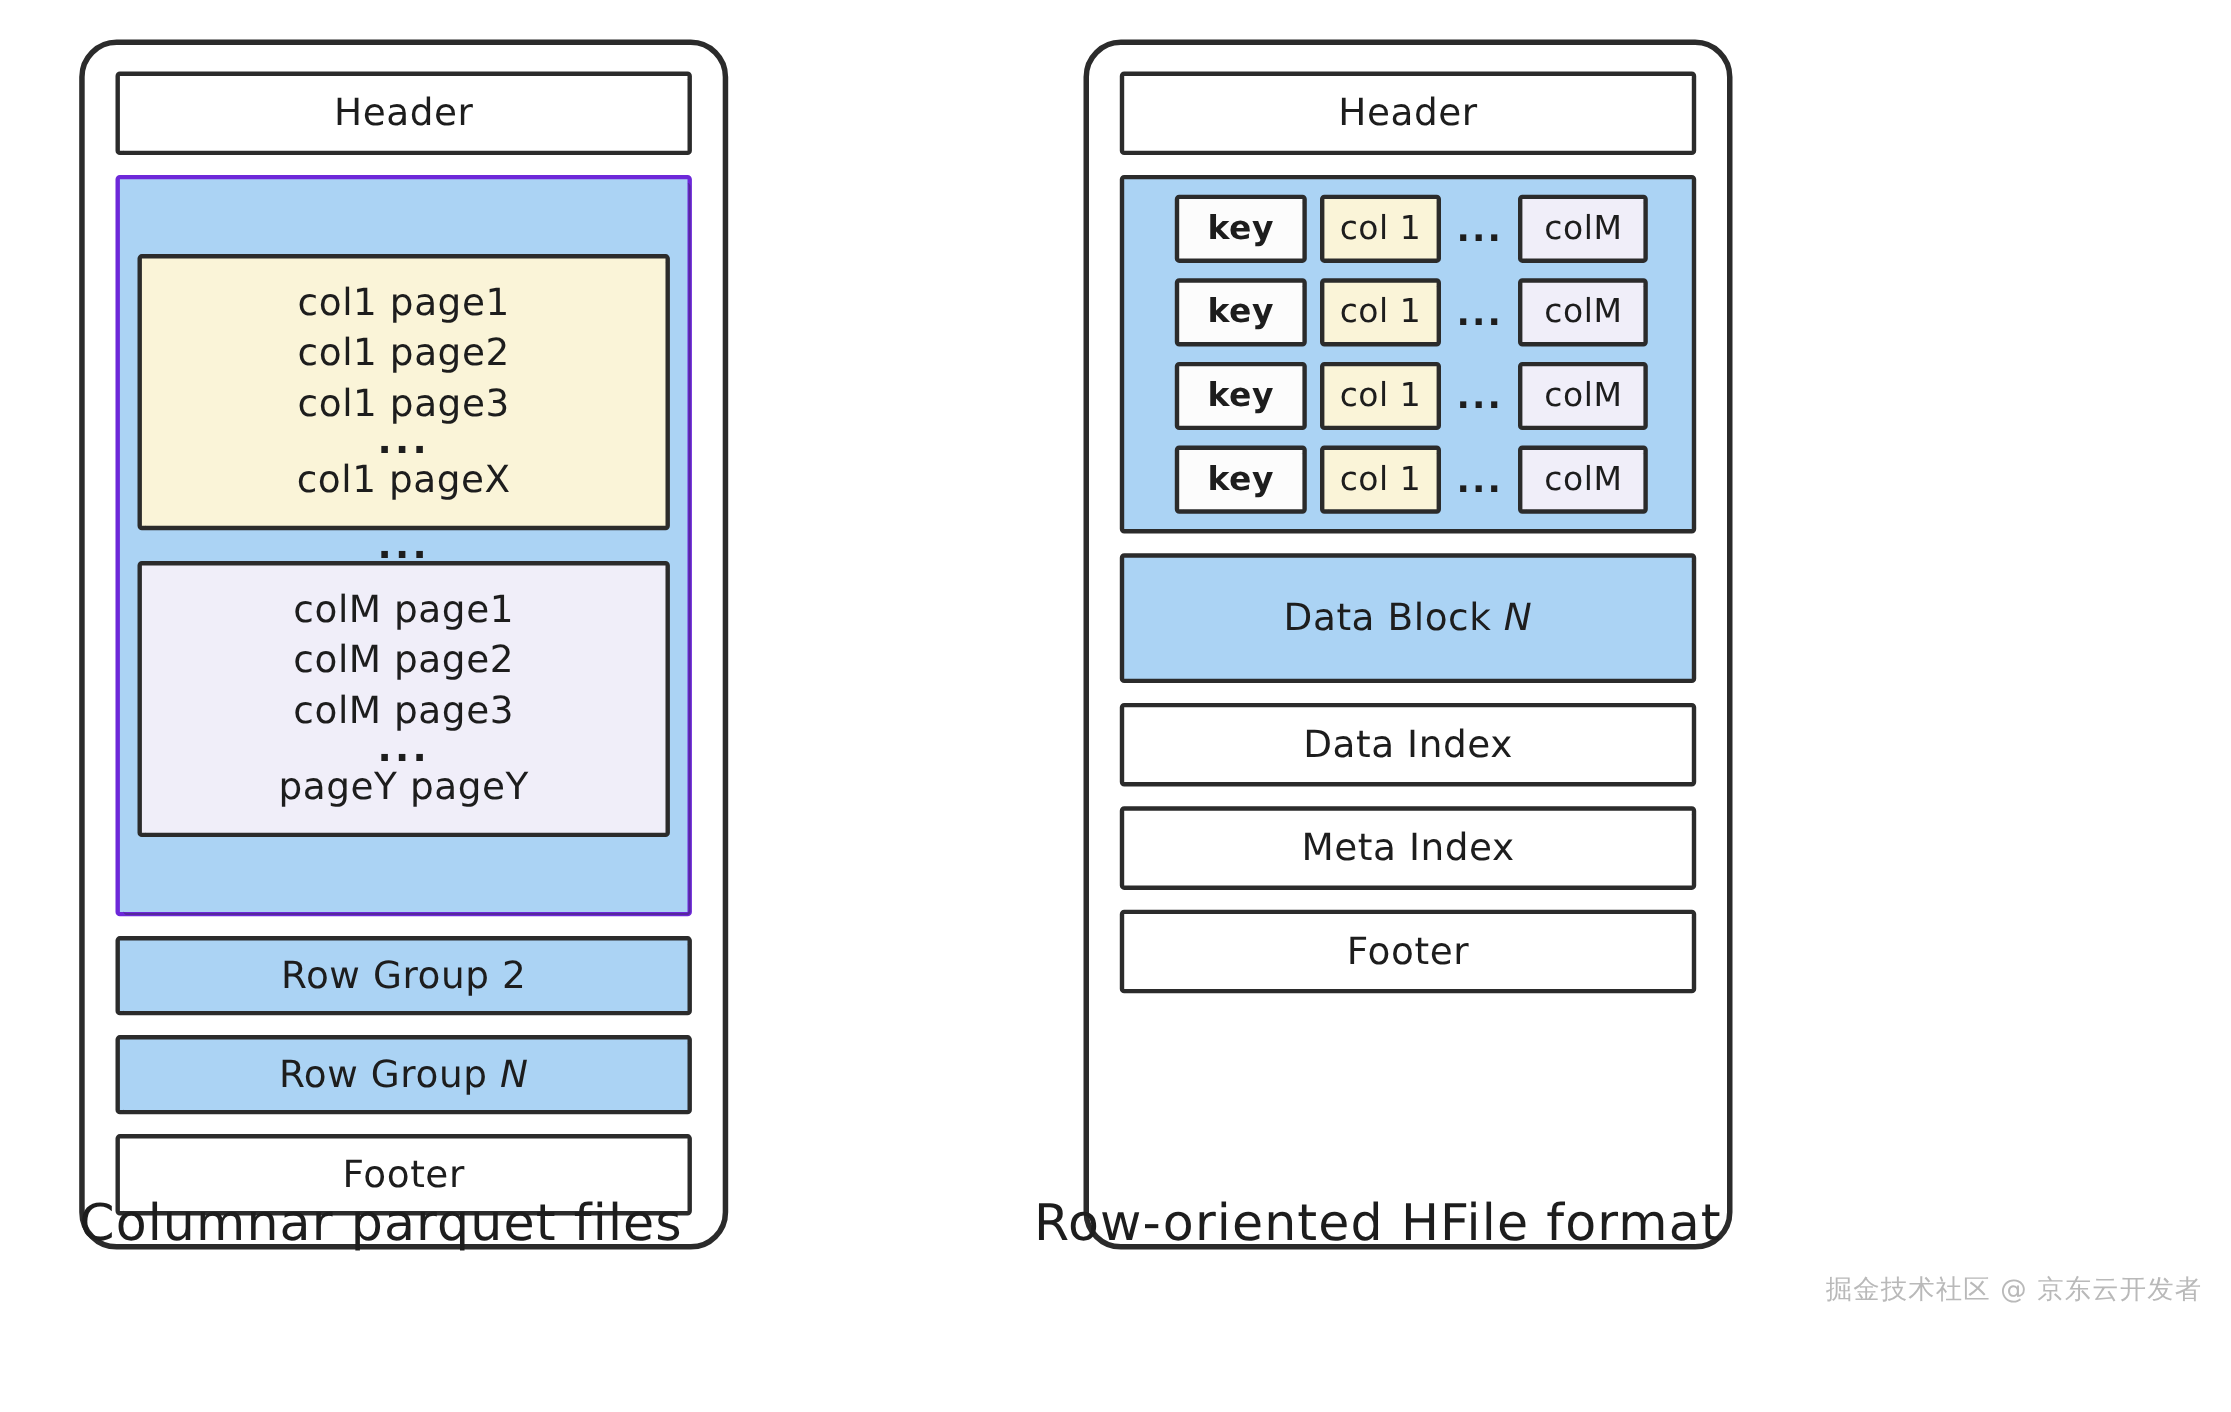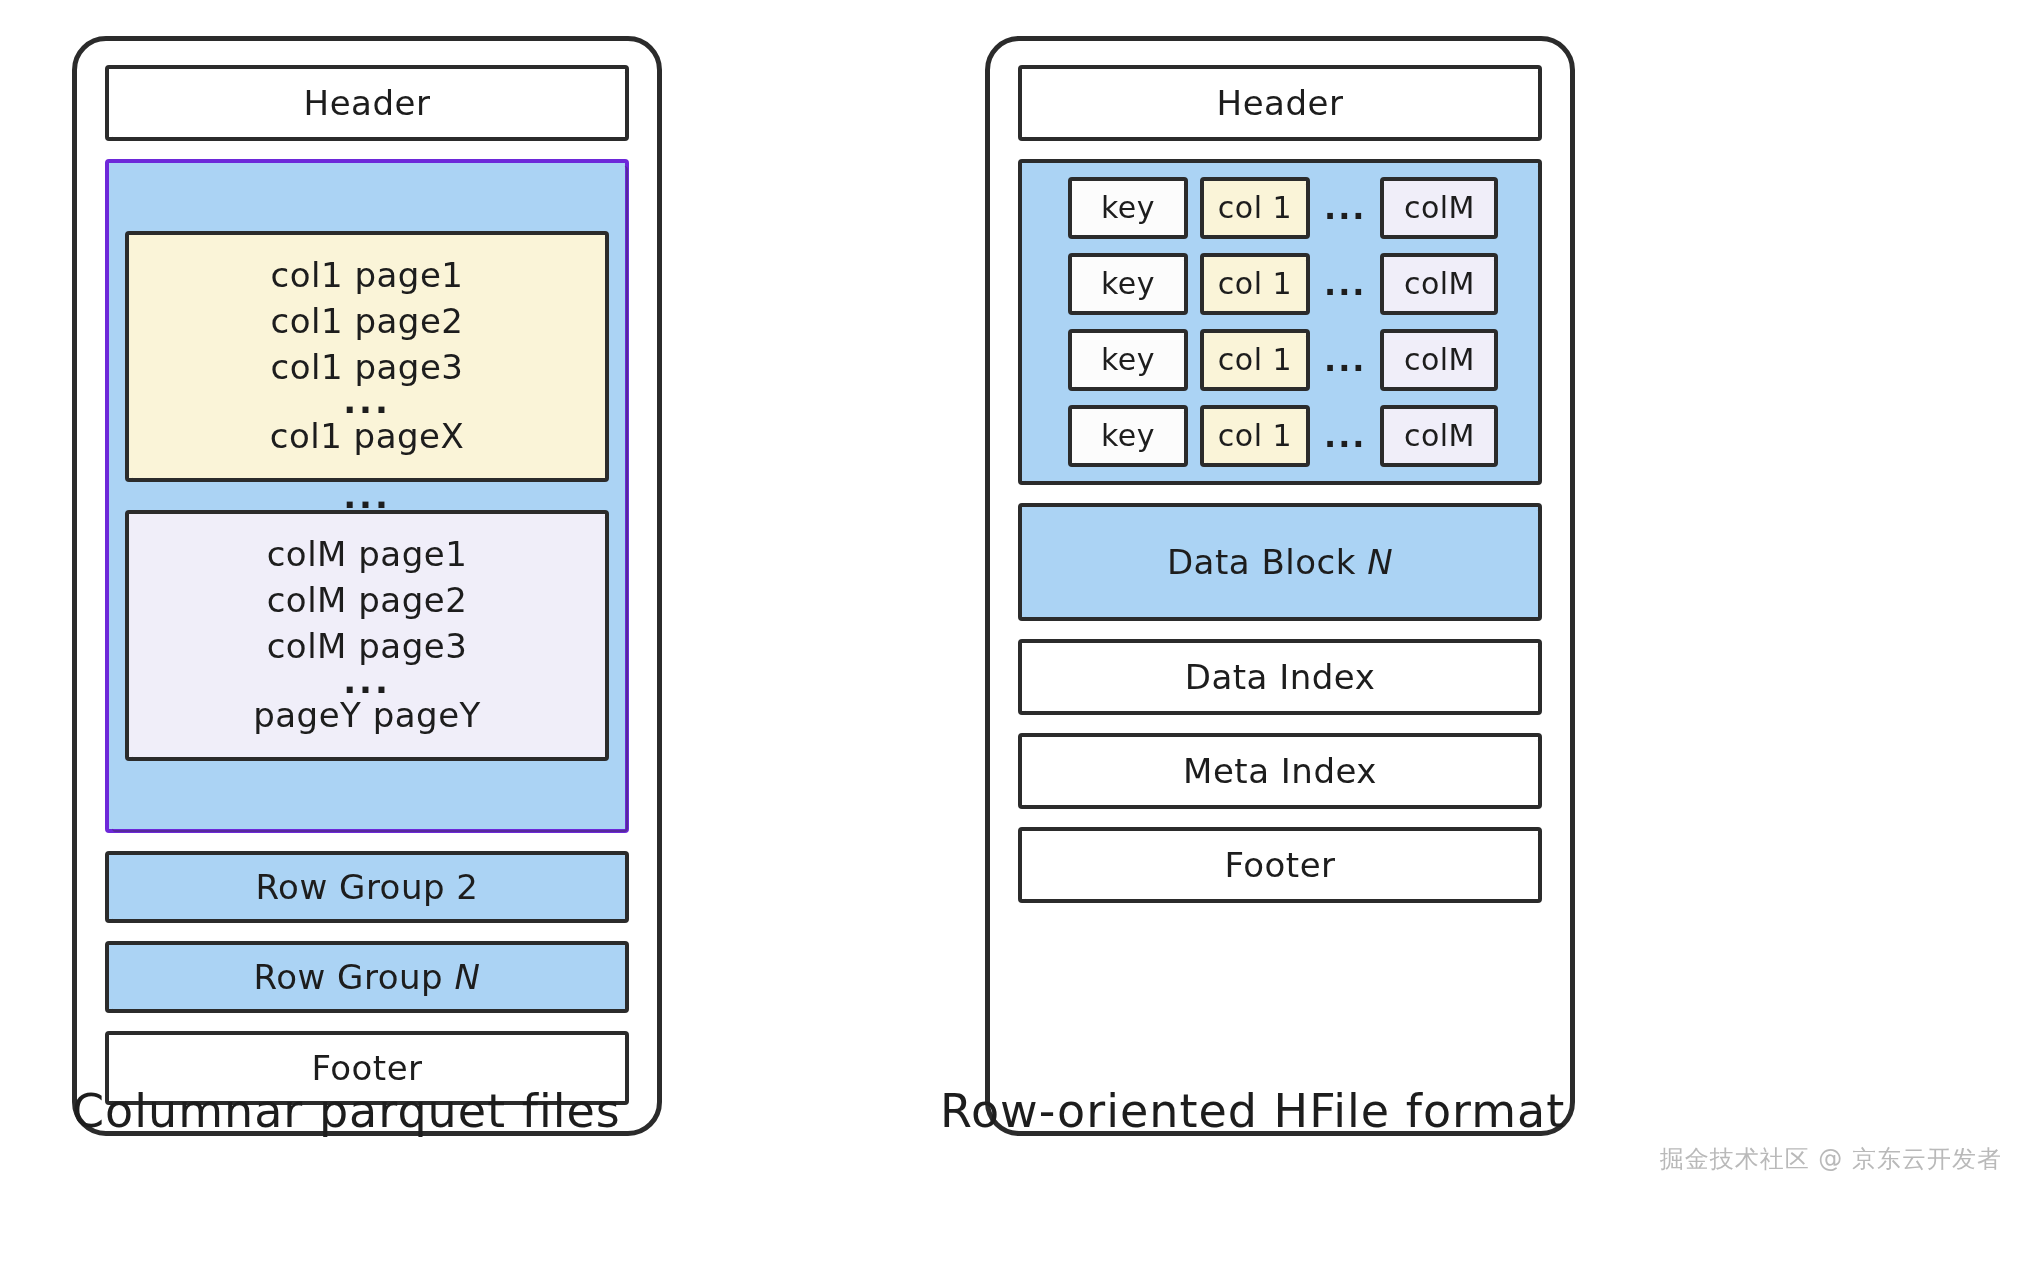--- a/index.html
+++ b/index.html
@@ -167,21 +167,21 @@
     justify-content: center;
     position: relative;
   }
   .cell::after{
     content:"";
     position:absolute; left:3px; right:-3px; top:3px; bottom:-3px;
     border-right:2px solid rgba(43,43,43,.35);
     border-bottom:2px solid rgba(43,43,43,.35);
     border-radius:4px; pointer-events:none;
   }
-  .cell-key  { width: 120px; }
+  .cell-key  { width: 120px; font-weight: bold; }
   .cell-col1 { width: 110px; }
   .cell-colm { width: 118px; }
   .dots-inline {
     font-size: 32px;
     font-weight: 700;
     letter-spacing: 2px;
     line-height: 1;
     padding: 0 2px;
   }
   .block-tall { height: 118px; }
@@ -195,21 +195,21 @@
     letter-spacing: 1px;
     color: #1d1d1d;
     white-space: nowrap;
   }
   .caption-left  { left: 72px; }
   .caption-right { left: 940px; }
 
   .watermark {
     position: absolute;
     right: 26px;
-    bottom: 41px;
+    bottom: 28px;
     font-size: 24px;
     color: #b9b9b9;
     letter-spacing: 1px;
     white-space: nowrap;
     margin-left: 44px;
   }
 </style>
 </head>
 <body>
 

